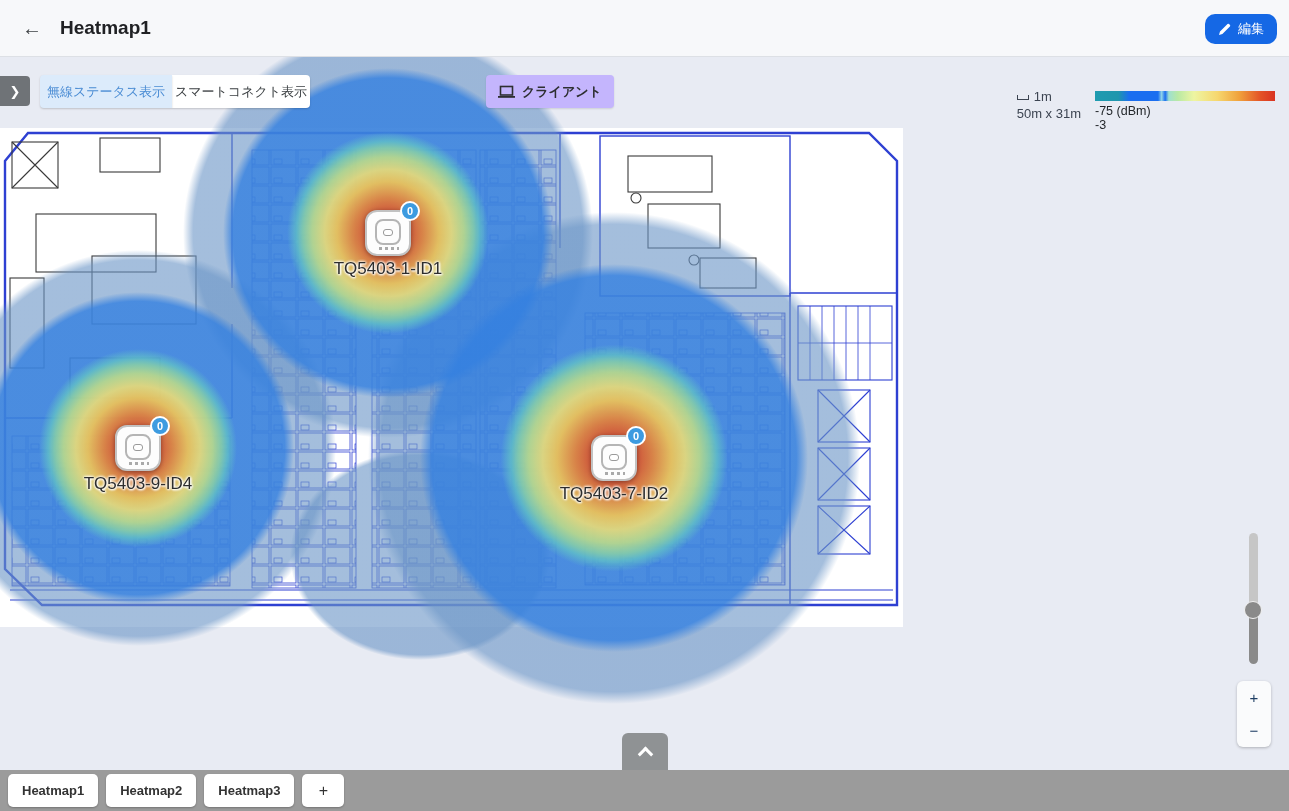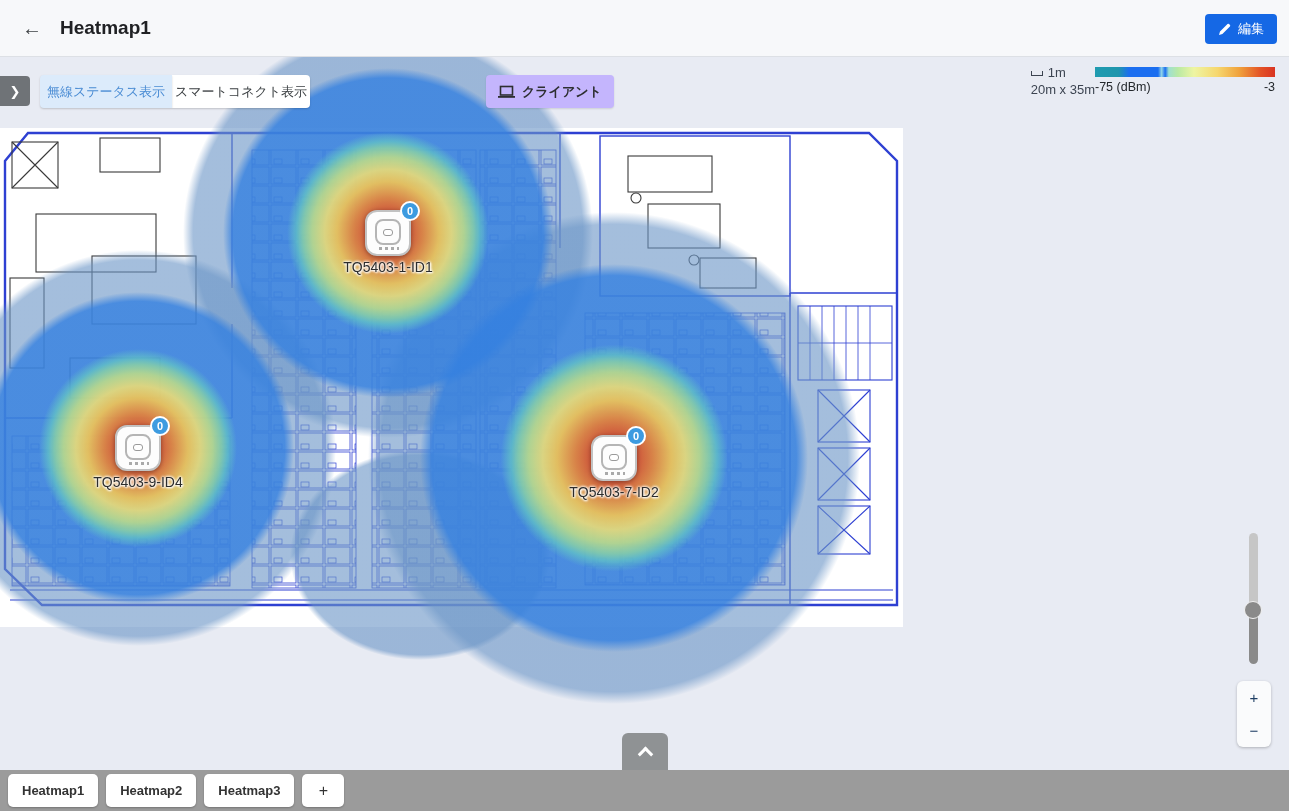--- a/index.html
+++ b/index.html
@@ -6,21 +6,21 @@
   html,body { width:1289px; height:811px; overflow:hidden;
     font-family:"Liberation Sans","DejaVu Sans",sans-serif; background:#e8ebf3; }
   .stage { position:absolute; inset:0; }
 
   
   .topbar { position:absolute; left:0; top:0; width:1289px; height:57px;
     background:#f7f8fa; border-bottom:1px solid #dde0e5; z-index:40; display:flex; align-items:center; }
   .back { font-size:20px; color:#3c4043; margin-left:22px; cursor:pointer; line-height:1; }
   .title { font-size:19px; font-weight:bold; color:#202124; margin-left:18px; }
   .edit-btn { position:absolute; right:12px; top:14px; height:30px; padding:0 13px;
-    background:#1568e5; color:#fff; font-size:13px; border:none; border-radius:4px;
+    background:#1568e5; color:#fff; font-size:13px; border:none; border-radius:10px;
     display:flex; align-items:center; gap:7px; cursor:pointer; }
   .edit-btn svg { display:block; }
 
   
   .floorplan { position:absolute; left:0; top:128px; width:903px; height:499px;
     background:#fff; z-index:1; }
 
   
   .heat { position:absolute; border-radius:50%; pointer-events:none; }
   .steel { background:radial-gradient(closest-side,
@@ -40,21 +40,21 @@
   .ap-inner { position:absolute; left:8px; top:7px; width:26px; height:26px;
     border:2px solid #b5b5b5; border-radius:8px; }
   .ap-slot { position:absolute; left:16px; top:17px; width:10px; height:7px;
     background:#fff; border:1.5px solid #9a9a9a; border-radius:3px; }
   .ap-dots { position:absolute; left:12px; bottom:4px; width:20px; height:3px;
     background:repeating-linear-gradient(90deg,#aaa 0 3px,transparent 3px 6px); }
   .ap-badge { position:absolute; right:-9px; top:-9px; width:20px; height:20px;
     background:#3d9be0; border:2px solid #fff; border-radius:50%; color:#fff;
     font-size:11px; font-weight:bold; display:flex; align-items:center; justify-content:center; }
   .ap-label { position:absolute; top:49px; left:50%; transform:translateX(-50%);
-    white-space:nowrap; font-size:14px; color:#2d2d2d;
+    white-space:nowrap; font-size:17px; color:#2d2d2d;
     text-shadow:0 0 3px #fff,0 0 3px #fff,0 0 3px #fff,1px 1px 2px #fff; }
 
   
   .toolbar { position:absolute; top:75px; left:0; right:0; z-index:8; height:33px; }
   .expand-btn { position:absolute; left:0; top:1px; width:30px; height:30px;
     background:#6f7377; border-radius:0 4px 4px 0; color:#fff; display:flex;
     align-items:center; justify-content:center; font-size:13px; cursor:pointer; }
   .seg { position:absolute; top:0; height:33px; font-size:13px; display:flex;
     align-items:center; justify-content:center; cursor:pointer;
     box-shadow:0 1px 2px rgba(0,0,0,.18); }
@@ -63,32 +63,32 @@
   .dropdown { position:absolute; left:318px; top:0; width:160px; height:33px; background:#fff;
     border-radius:4px; box-shadow:0 1px 2px rgba(0,0,0,.18); display:flex; align-items:center;
     font-size:13px; color:#3c4043; padding:0 10px; cursor:pointer; }
   .caret { margin-left:auto; width:0; height:0; border-left:5px solid transparent;
     border-right:5px solid transparent; border-top:6px solid #777; }
   .client-btn { position:absolute; left:486px; top:0; height:33px; padding:0 12px;
     background:#c4b5fd; border-radius:4px; box-shadow:0 1px 2px rgba(0,0,0,.12);
     display:flex; align-items:center; gap:7px; font-size:13px; color:#2d2f31; cursor:pointer;font-weight:bold; }
 
   
-  .legend { position:absolute; right:14px; top:64px; z-index:8; display:flex; }
+  .legend { position:absolute; right:14px; top:88px; z-index:8; display:flex; gap:14px; }
   .legend-left { text-align:left; font-size:13px; color:#3c4451; line-height:17px; }
   .scale-row { display:flex; align-items:center; gap:5px; }
   .scale-glyph { width:12px; height:5px; border-left:1.5px solid #3c4451;
     border-right:1.5px solid #3c4451; border-bottom:1.5px solid #3c4451; margin-top:2px; }
   .legend-right { width:180px; }
   .gradbar { width:180px; height:10px; margin-top:3px;
     background:linear-gradient(90deg,#1f9bb0 0%,#1f96ad 13%,#1b6ef0 19%,#1b6ef0 35%,
       #8fd4e8 37%,#1b6ef0 39%,#9fe0d0 41%,#b9e9a4 46%,#eef5a2 55%,#f6d76e 68%,
       #f0a23c 80%,#e35226 92%,#d93322 100%); }
   .gradlabels { display:flex; justify-content:space-between; font-size:12.5px;
-    color:#23272b; margin-top:3px; }
+    color:#23272b; margin-top:3px;flex-direction:column; }
 
   
   .slider-track { position:absolute; left:1249px; top:533px; width:9px; height:131px;
     border-radius:5px; background:linear-gradient(#c6c6c6 0 58%, #8a8a8a 58% 100%);
     z-index:8; cursor:pointer; }
   .slider-thumb { position:absolute; left:-5px; top:68px; width:18px; height:18px;
     background:#8a8a8a; border:1px solid #f2f2f2; border-radius:50%; cursor:grab; }
   .zoom-panel { position:absolute; left:1237px; top:681px; width:34px; height:66px;
     background:#fafbfc; border-radius:6px; box-shadow:0 1px 3px rgba(0,0,0,.25);
     z-index:8; display:flex; flex-direction:column; }
@@ -219,21 +219,21 @@
       <span>クライアント</span>
     </div>
   </div>
 
   <div class="legend">
     <div class="legend-left">
       <div class="scale-row">
         <span class="scale-glyph"></span>
         <span>1m</span>
       </div>
-      <div>20m x 35m</div>
+      <div>50m x 31m</div>
     </div>
     <div class="legend-right">
       <div class="gradbar"></div>
       <div class="gradlabels">
         <span>-75 (dBm)</span>
         <span>-3</span>
       </div>
     </div>
   </div>
 

